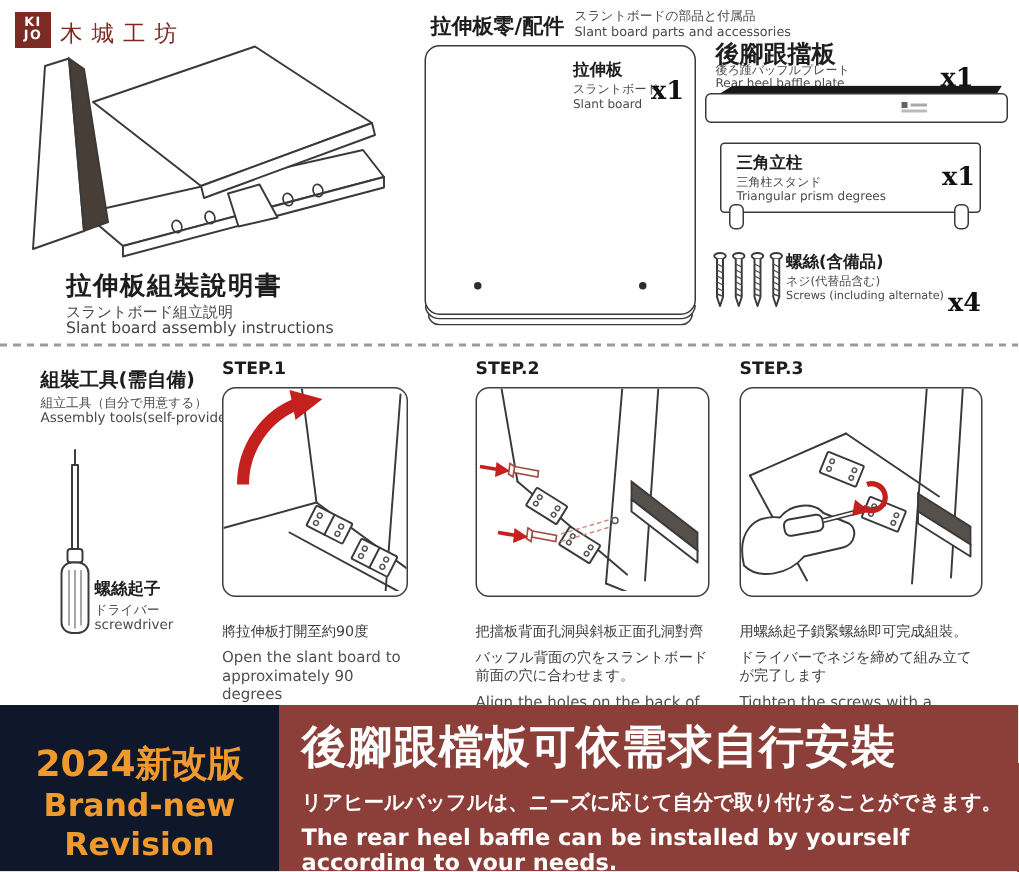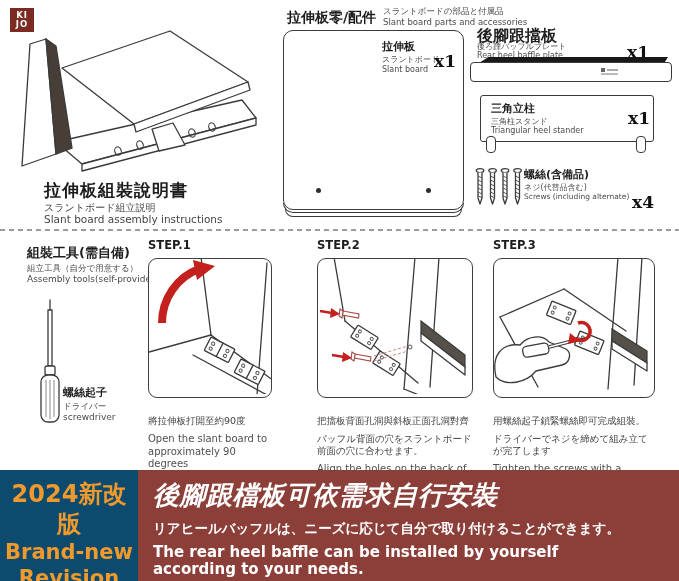--- a/index.html
+++ b/index.html
@@ -59,43 +59,44 @@
   #step2 { left:317px; width:156px; }
   #step3 { left:493px; width:162px; }
   .step-label { font-size:11.5px; font-weight:bold; color:#1d1d1d; }
   .step-figure { margin-top:6px; height:138px; border:1.6px solid #3f3f3f; border-radius:9px; background:#fff; overflow:hidden; }
   .cap-zh { margin-top:17px; font-size:9.5px; color:#3e3e3e; }
   .cap-ja { margin-top:5px; font-size:9.5px; color:#3e3e3e; line-height:1.3; }
   .cap-en { margin-top:5px; font-size:10px; color:#4f4f4f; line-height:1.25; }
 
   
   .banner { left:0; top:470px; width:679px; height:111px; display:flex; }
-  .badge { width:138px; background:#0c4a6e; color:#f0992d; text-align:center;
-           font-weight:bold; padding-top:9px; box-sizing:border-box; }
+  .badge { width:186px; background:#0f172a; color:#f0992d; text-align:center;
+           font-weight:bold; padding-top:24px; box-sizing:border-box; }
   .badge .b1 { font-size:24px; line-height:1.25; }
   .badge .b2 { font-size:21px; line-height:1.25; }
   .badge .b3 { font-size:21px; line-height:1.25; }
   .banner-main { flex:1; background:#8c3f39; color:#fff; padding:8px 8px 0 15px; box-sizing:border-box; }
-  .banner-zh { font-size:26px; font-weight:bold; letter-spacing:0.5px;font-style:italic; }
+  .banner-zh { font-size:30px; font-weight:bold; letter-spacing:0.5px; }
   .banner-ja { margin-top:7px; font-size:13.5px; font-weight:bold; }
   .banner-en { margin-top:6px; font-size:15px; font-weight:bold; line-height:1.12; max-width:440px; }
 
   svg { display:block; }
   .ln { stroke:#3a3a3a; stroke-width:1.3; fill:none; stroke-linejoin:round; stroke-linecap:round; }
   .fw { fill:#ffffff; stroke:#3a3a3a; stroke-width:1.3; stroke-linejoin:round; }
 </style>
 </head>
 <body>
 
 <div class="page">
 
   <div class="abs logo-sq">
     <span>KI</span>
     <span>JO</span>
   </div>
+  <div class="abs brand-name">木城工坊</div>
 
   <svg class="abs" style="left:20px; top:28px;" width="240" height="150" viewBox="0 0 240 150">
     <polygon class="fw" points="36,114 222,72 236,90 62,136"></polygon>
     <polygon class="fw" points="62,136 236,90 236,97 62,143"></polygon>
     <polygon class="fw" points="132,101 153,95 165,117 139,123"></polygon>
     <g fill="none" stroke="#3a3a3a" stroke-width="1.1">
       <ellipse cx="98" cy="123" rx="3.2" ry="4.2" transform="rotate(-18 98 123)"></ellipse>
       <ellipse cx="120" cy="117" rx="3.2" ry="4.2" transform="rotate(-18 120 117)"></ellipse>
       <ellipse cx="172" cy="105" rx="3.2" ry="4.2" transform="rotate(-18 172 105)"></ellipse>
       <ellipse cx="192" cy="99" rx="3.2" ry="4.2" transform="rotate(-18 192 99)"></ellipse>
@@ -136,21 +137,21 @@
     <div class="plate-mark">
       <span class="sq"></span>
         <span class="l1"></span>
         <span class="l2"></span>
     </div>
   </div>
 
   <div class="abs prism-box">
     <div class="abs lbl-zh" style="left:10px; top:5px;">三角立柱</div>
     <div class="abs lbl-s" style="left:10px; top:20px;">三角柱スタンド</div>
-    <div class="abs lbl-s" style="left:10px; top:30px;">Triangular heel stander</div>
+    <div class="abs lbl-s" style="left:10px; top:30px;">Triangular prism degrees</div>
     <div class="abs qty" style="left:147px; top:12px;">x1</div>
   </div>
   <div class="abs prism-peg" style="left:486px; top:136px;"></div>
   <div class="abs prism-peg" style="left:636px; top:136px;"></div>
 
   <svg class="abs" style="left:475px; top:167px;" width="48" height="40" viewBox="0 0 48 40">
     <defs>
       <g id="screw">
         <ellipse cx="5" cy="2.6" rx="3.8" ry="2" class="fw" stroke-width="1"></ellipse>
         <path d="M3,4.5 L3,30 L5,36 L7,30 L7,4.5" class="fw" stroke-width="1"></path>

